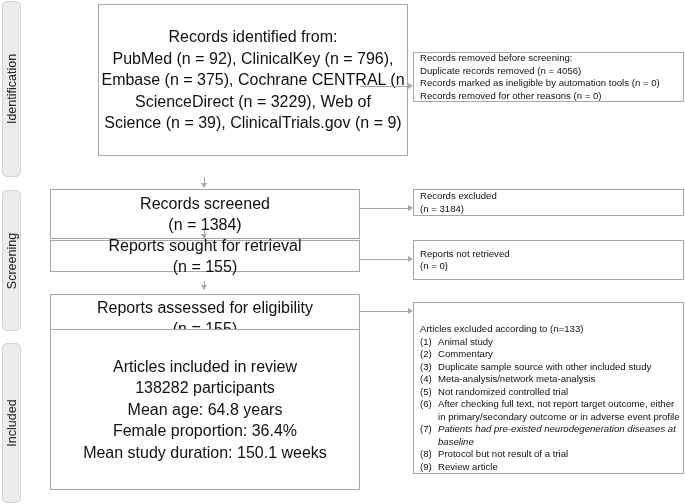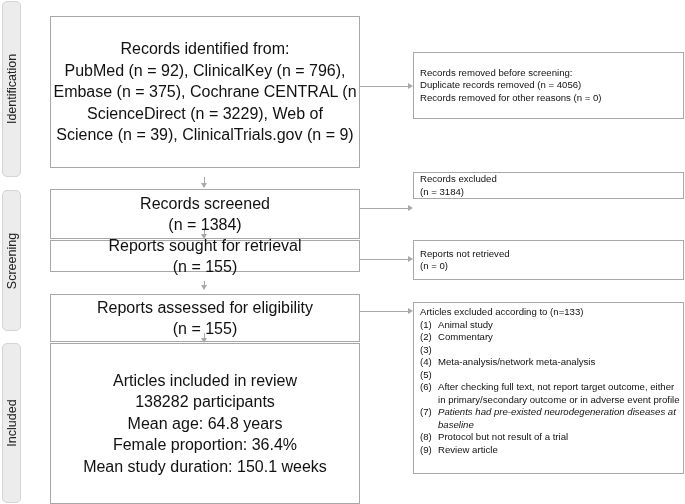--- a/index.html
+++ b/index.html
@@ -26,46 +26,47 @@
 <div class="tab" style="top:1px;height:176px;">
   <span>Identification</span>
 </div>
 <div class="tab" style="top:190px;height:141px;">
   <span>Screening</span>
 </div>
 <div class="tab" style="top:343px;height:160px;">
   <span>Included</span>
 </div>
 
-<div class="box main" style="top:16px;height:152px;">
+<div class="box main" style="top:4px;height:152px;margin-left:48px;">
   <div>Records identified from:</div>
   <div>PubMed (n = 92), ClinicalKey (n = 796),</div>
   <div>Embase (n = 375), Cochrane CENTRAL (n</div>
   <div>ScienceDirect (n = 3229), Web of</div>
   <div>Science (n = 39), ClinicalTrials.gov (n = 9)</div>
 </div>
 
-<div class="box side" style="top:52px;height:67px;">
+<div class="box side" style="top:52px;height:50px;">
   <div>Records removed before screening:</div>
   <div>Duplicate records removed  (n = 4056)</div>
+  <div>Records marked as ineligible by automation tools (n = 0)</div>
   <div>Records removed for other reasons (n = 0)</div>
 </div>
 <div class="line" style="left:360px;top:86px;width:49px;height:1px;"></div>
 <div class="arrow-right" style="left:408px;top:83px;"></div>
 
 <div class="line" style="left:204px;top:177px;width:1px;height:6px;"></div>
 <div class="arrow-down" style="left:201px;top:183px;"></div>
 
 <div class="box main" style="top:189px;height:50px;">
   <div>Records screened</div>
   <div>(n = 1384)</div>
 </div>
 <div class="line" style="left:360px;top:208px;width:49px;height:1px;"></div>
 <div class="arrow-right" style="left:408px;top:205px;"></div>
-<div class="box side" style="top:172px;height:27px;">
+<div class="box side" style="top:189px;height:27px;">
   <div>Records excluded</div>
   <div>(n = 3184)</div>
 </div>
 
 <div class="line" style="left:204px;top:230px;width:1px;height:4px;"></div>
 <div class="arrow-down" style="left:201px;top:234px;"></div>
 
 <div class="box main" style="top:240px;height:32px;">
   <div>Reports sought for retrieval</div>
   <div>(n = 155)</div>
@@ -80,40 +81,42 @@
 <div class="line" style="left:204px;top:281px;width:1px;height:4px;"></div>
 <div class="arrow-down" style="left:201px;top:285px;"></div>
 
 <div class="box main" style="top:294px;height:48px;text-align:right;">
   <div>Reports assessed for eligibility</div>
   <div>(n = 155)</div>
 </div>
 <div class="line" style="left:360px;top:311px;width:49px;height:1px;"></div>
 <div class="arrow-right" style="left:408px;top:308px;"></div>
 
-<div class="box side" style="top:302px;height:172px;justify-content:flex-start;padding-top:3px;">
+<div class="box side" style="top:302px;height:172px;justify-content:flex-end;padding-top:3px;">
   <div>Articles excluded according to (n=133)</div>
   <ol class="excl">
     <li>
         <span class="num">(1)</span>
         <span>Animal study</span>
       </li>
     <li>
         <span class="num">(2)</span>
         <span>Commentary</span>
       </li>
     <li>
         <span class="num">(3)</span>
+        <span>Duplicate sample source with other included study</span>
       </li>
     <li>
         <span class="num">(4)</span>
         <span>Meta-analysis/network meta-analysis</span>
       </li>
     <li>
         <span class="num">(5)</span>
+        <span>Not randomized controlled trial</span>
       </li>
     <li>
         <span class="num">(6)</span>
         <span style="width:242px;">After checking full text, not report target outcome, either in primary/secondary outcome or in adverse event profile</span>
       </li>
     <li>
         <span class="num">(7)</span>
         <span style="width:242px;font-style:italic;">Patients had pre-existed neurodegeneration diseases at baseline</span>
       </li>
     <li>
@@ -123,19 +126,19 @@
     <li>
         <span class="num">(9)</span>
         <span>Review article</span>
       </li>
   </ol>
 </div>
 
 <div class="line" style="left:204px;top:333px;width:1px;height:5px;"></div>
 <div class="arrow-down" style="left:201px;top:338px;"></div>
 
-<div class="box main" style="top:343px;height:161px;">
+<div class="box main" style="top:329px;height:161px;">
   <div>Articles included in review</div>
   <div>138282 participants</div>
   <div>Mean age: 64.8 years</div>
   <div>Female proportion: 36.4%</div>
   <div>Mean study duration: 150.1 weeks</div>
 </div>
 
 </body></html>

